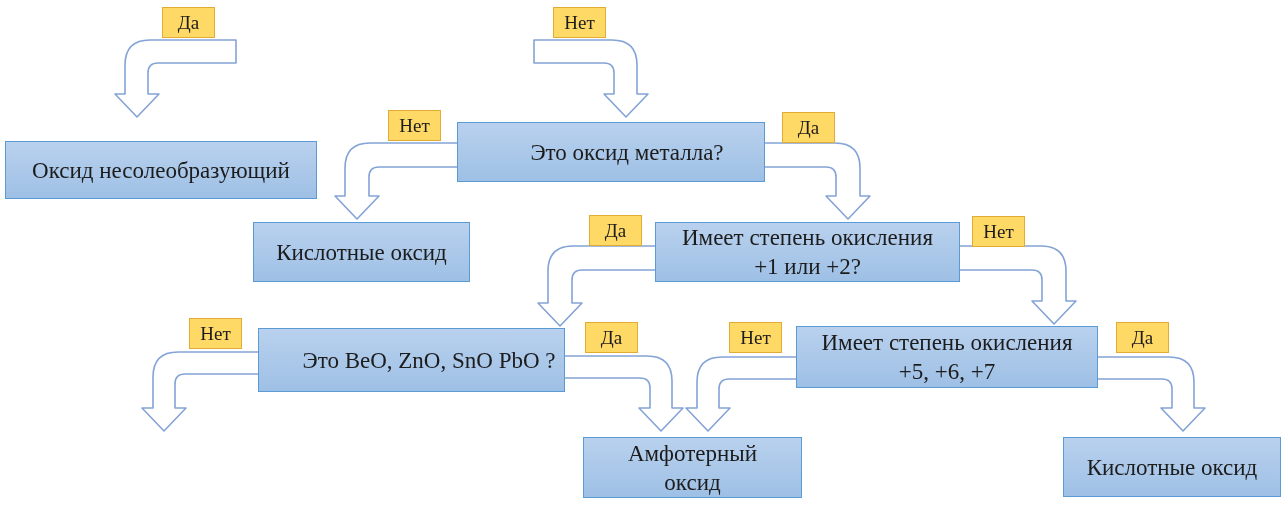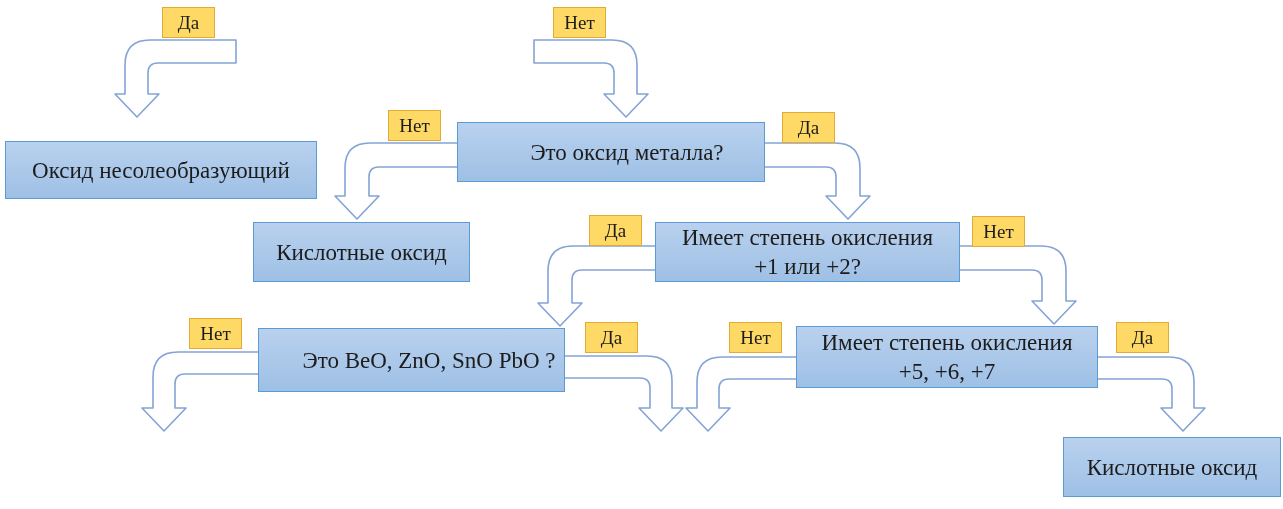--- a/index.html
+++ b/index.html
@@ -52,20 +52,22 @@
   </svg>
 
   <div class="node" style="left:5px;top:120px;width:312px;height:58px;margin-top:21px;">Оксид несолеобразующий</div>
   <div class="node" style="left:457px;top:122px;width:308px;height:60px;padding-left:32px;">Это оксид металла?</div>
   <div class="node" style="left:253px;top:222px;width:217px;height:60px;">Кислотные оксид</div>
   <div class="node" style="left:655px;top:222px;width:305px;height:60px;">Имеет степень окисления
 +1 или +2?</div>
   <div class="node" style="left:258px;top:328px;width:307px;height:64px;padding-left:35px;">Это BeO, ZnO, SnO PbO ?</div>
   <div class="node" style="left:796px;top:326px;width:302px;height:62px;">Имеет степень окисления
 +5, +6, +7</div>
+  <div class="node" style="left:583px;top:437px;width:219px;height:61px;">Амфотерный
+оксид</div>
   <div class="node" style="left:1063px;top:437px;width:218px;height:60px;">Кислотные оксид</div>
 
   <div class="elabel" style="left:162px;top:7px;">Да</div>
   <div class="elabel" style="left:553px;top:7px;">Нет</div>
   <div class="elabel" style="left:388px;top:110px;">Нет</div>
   <div class="elabel" style="left:782px;top:112px;">Да</div>
   <div class="elabel" style="left:589px;top:215px;">Да</div>
   <div class="elabel" style="left:972px;top:216px;">Нет</div>
   <div class="elabel" style="left:189px;top:318px;">Нет</div>
   <div class="elabel" style="left:585px;top:322px;">Да</div>

